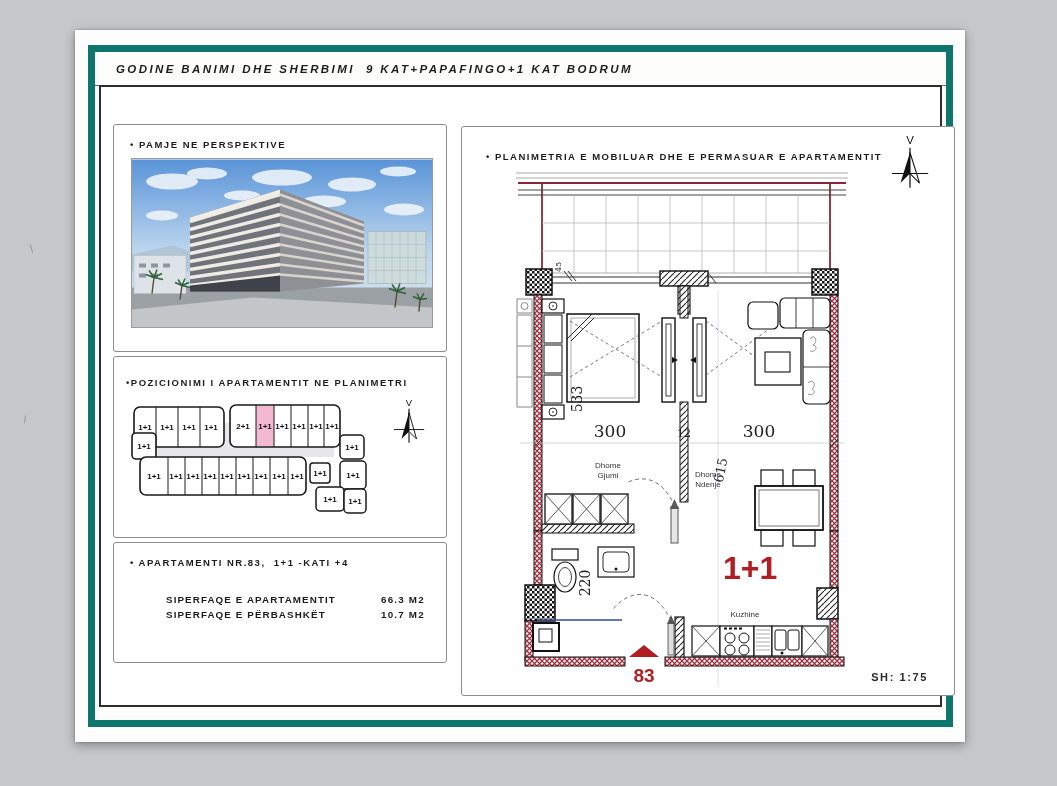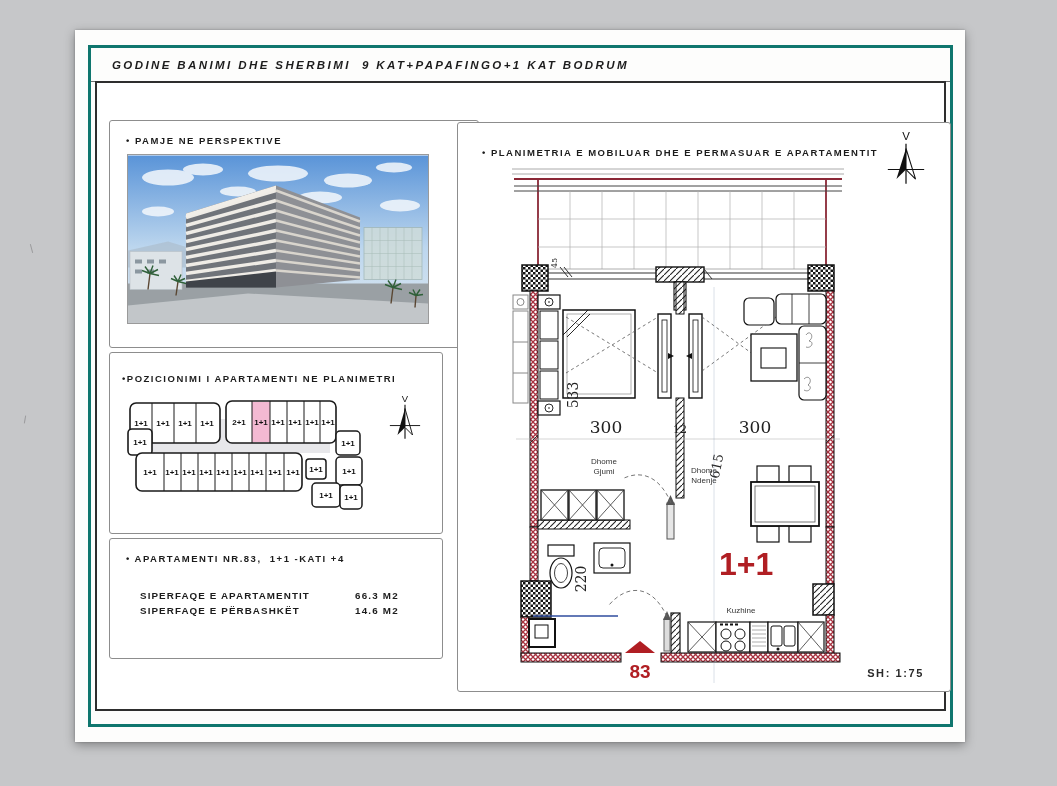--- a/index.html
+++ b/index.html
@@ -11,21 +11,21 @@
   }
   .stage{position:absolute;inset:0;}
   .pencil{position:absolute;background:#9b9b9d;}
   .sheet{
     position:absolute;left:75px;top:30px;width:890px;height:712px;
     background:#fdfdfc;
     box-shadow:0 3px 10px rgba(0,0,0,.35), 0 0 2px rgba(0,0,0,.25);
   }
   .outer-border{
     position:absolute;left:13px;top:15px;right:12px;bottom:15px;
-    border:3px solid #0f766e;
+    border:7px solid #0f766e;
   }
   .title-band{
     position:absolute;left:0;top:0;right:0;height:33px;
     border-bottom:1px solid #6f6f6f;
     display:flex;align-items:center;
   }
   .sheet-title{
     padding-left:21px;
     font-size:11.5px;font-weight:700;font-style:oblique;
     letter-spacing:2.4px;color:#1d1d1d;white-space:pre;
@@ -33,21 +33,21 @@
   .main-frame{
     position:absolute;left:4px;top:33px;right:4px;bottom:13px;
     border:2px solid #2e2e2e;
     background:#fff;
   }
   .panel{
     position:absolute;background:#fff;
     border:1px solid #8d8d8d;border-radius:3px;
   }
   
-  .panel-a{left:12px;top:37px;width:332px;height:226px;padding-left:36px;}
+  .panel-a{left:12px;top:37px;width:332px;height:226px;}
   .panel-b{left:12px;top:269px;width:332px;height:180px;}
   .panel-c{left:12px;top:455px;width:332px;height:119px;}
   .plan-panel{left:360px;top:39px;width:492px;height:568px;}
   .panel-heading{
     position:absolute;left:16px;top:14px;
     font-size:9.5px;font-weight:700;letter-spacing:1.5px;color:#1c1c1c;
     white-space:pre;
   }
   .panel-b .panel-heading{top:20px;left:12px;}
   .plan-panel .panel-heading{left:24px;top:24px;text-align:right;}
@@ -55,21 +55,21 @@
     position:absolute;left:17px;top:33px;width:300px;height:168px;
     border:1px solid #9a9a9a;
   }
   .render-box svg{display:block;width:100%;height:100%;}
   .keyplan-svg{position:absolute;left:16px;top:42px;width:240px;height:122px;}
   .compass-b{position:absolute;left:278px;top:40px;width:34px;height:50px;}
   .compass-plan{position:absolute;right:22px;top:6px;width:44px;height:60px;}
   .info-rows{position:absolute;left:30px;top:49px;right:14px;}
   .info-row{display:flex;line-height:15px;}
   .info-label{
-    width:207px;font-size:9.8px;font-weight:700;letter-spacing:1.1px;color:#1c1c1c;
+    width:207px;font-size:9.8px;font-weight:700;letter-spacing:1.1px;color:#1c1c1c;margin-left:22px;
   }
   .info-value{font-size:9.8px;font-weight:700;letter-spacing:1.2px;color:#1c1c1c;margin-left:8px;}
   .plan-svg{position:absolute;left:49px;top:44px;width:342px;height:520px;}
   .scale-label{
     position:absolute;right:26px;bottom:12px;
     font-size:11px;font-weight:700;letter-spacing:1.6px;color:#2a2a2a;
   }
   text{font-family:"Liberation Sans",sans-serif;}
   .dimtxt{font-family:"DejaVu Serif",serif;fill:#222;}
   .roomtxt{font-size:8px;fill:#333;}
@@ -176,21 +176,21 @@
                 <line x1="263" y1="148" x2="265" y2="132" stroke="#5a4632"></line>
                 <path d="M265,132 l-8,-3 M265,132 l-5,-7 M265,132 l3,-8 M265,132 l8,-4 M265,132 l9,2"></path>
                 <line x1="287" y1="152" x2="288" y2="140" stroke="#5a4632"></line>
                 <path d="M288,140 l-7,-3 M288,140 l-3,-6 M288,140 l4,-6 M288,140 l7,-1"></path>
               </g>
             </svg>
           </div>
         </section>
 
         <section class="panel panel-b">
-          <div class="panel-heading">•POZICIONIMI I APARTAMENTI NE PLANIMETRI</div>
+          <div class="panel-heading">•POZICIONIMI I APARTAMENTIT NE PLANIMETRI</div>
 
           <svg class="keyplan-svg" viewBox="0 0 240 122">
             <g fill="#e7e7ea">
               <rect x="8" y="48" width="196" height="10"></rect>
               <rect x="92" y="24" width="10" height="26"></rect>
             </g>
 
             <g fill="#fff" stroke="#1a1a1a" stroke-width="1.6">
               <rect x="4" y="8" width="90" height="40" rx="6"></rect>
             </g>
@@ -271,21 +271,21 @@
 
         <section class="panel panel-c">
           <div class="panel-heading">• APARTAMENTI NR.83,&nbsp; 1+1 -KATI +4</div>
           <div class="info-rows">
             <div class="info-row">
               <span class="info-label">SIPERFAQE E APARTAMENTIT</span>
               <span class="info-value">66.3 M2</span>
             </div>
             <div class="info-row">
               <span class="info-label">SIPERFAQE E PËRBASHKËT</span>
-              <span class="info-value">14.6 M2</span>
+              <span class="info-value">10.7 M2</span>
             </div>
           </div>
         </section>
 
         <section class="panel plan-panel">
           <div class="panel-heading">• PLANIMETRIA E MOBILUAR DHE E PERMASUAR E APARTAMENTIT</div>
 
           <svg class="compass-plan" viewBox="0 0 46 62">
             <text x="23" y="11" font-size="12" text-anchor="middle" fill="#111">V</text>
             <line x1="23" y1="15" x2="23" y2="57" stroke="#111" stroke-width="1.3"></line>

